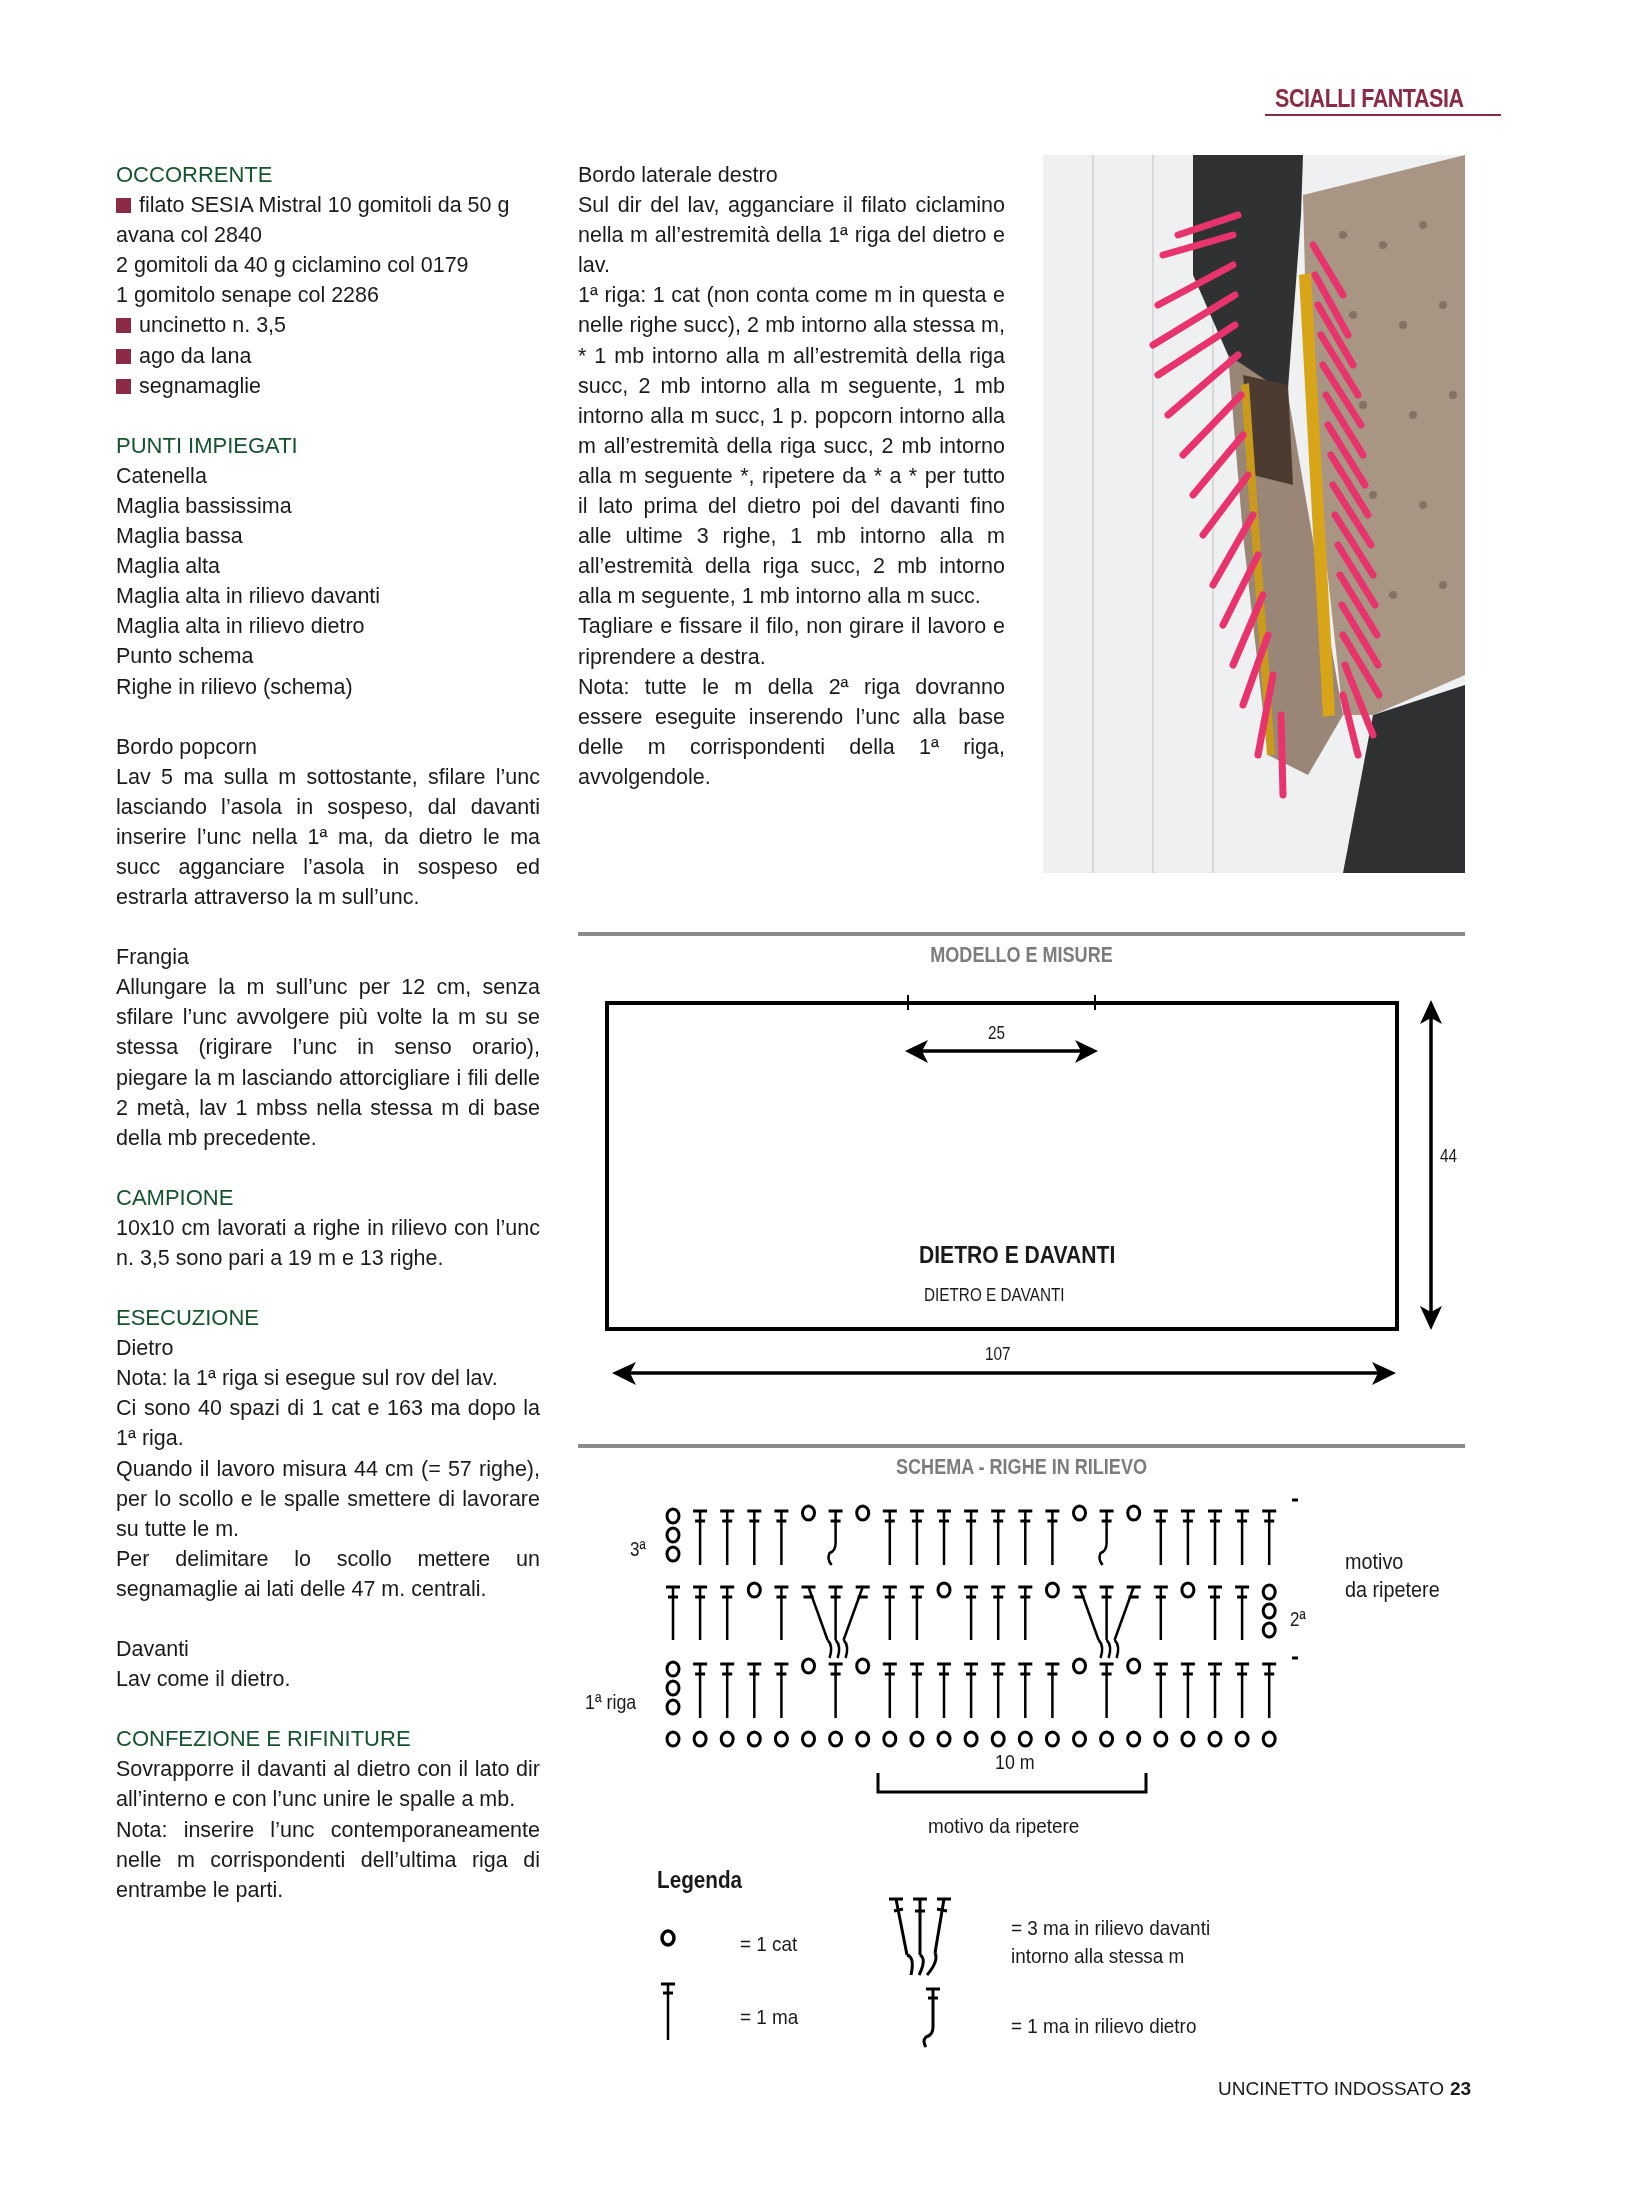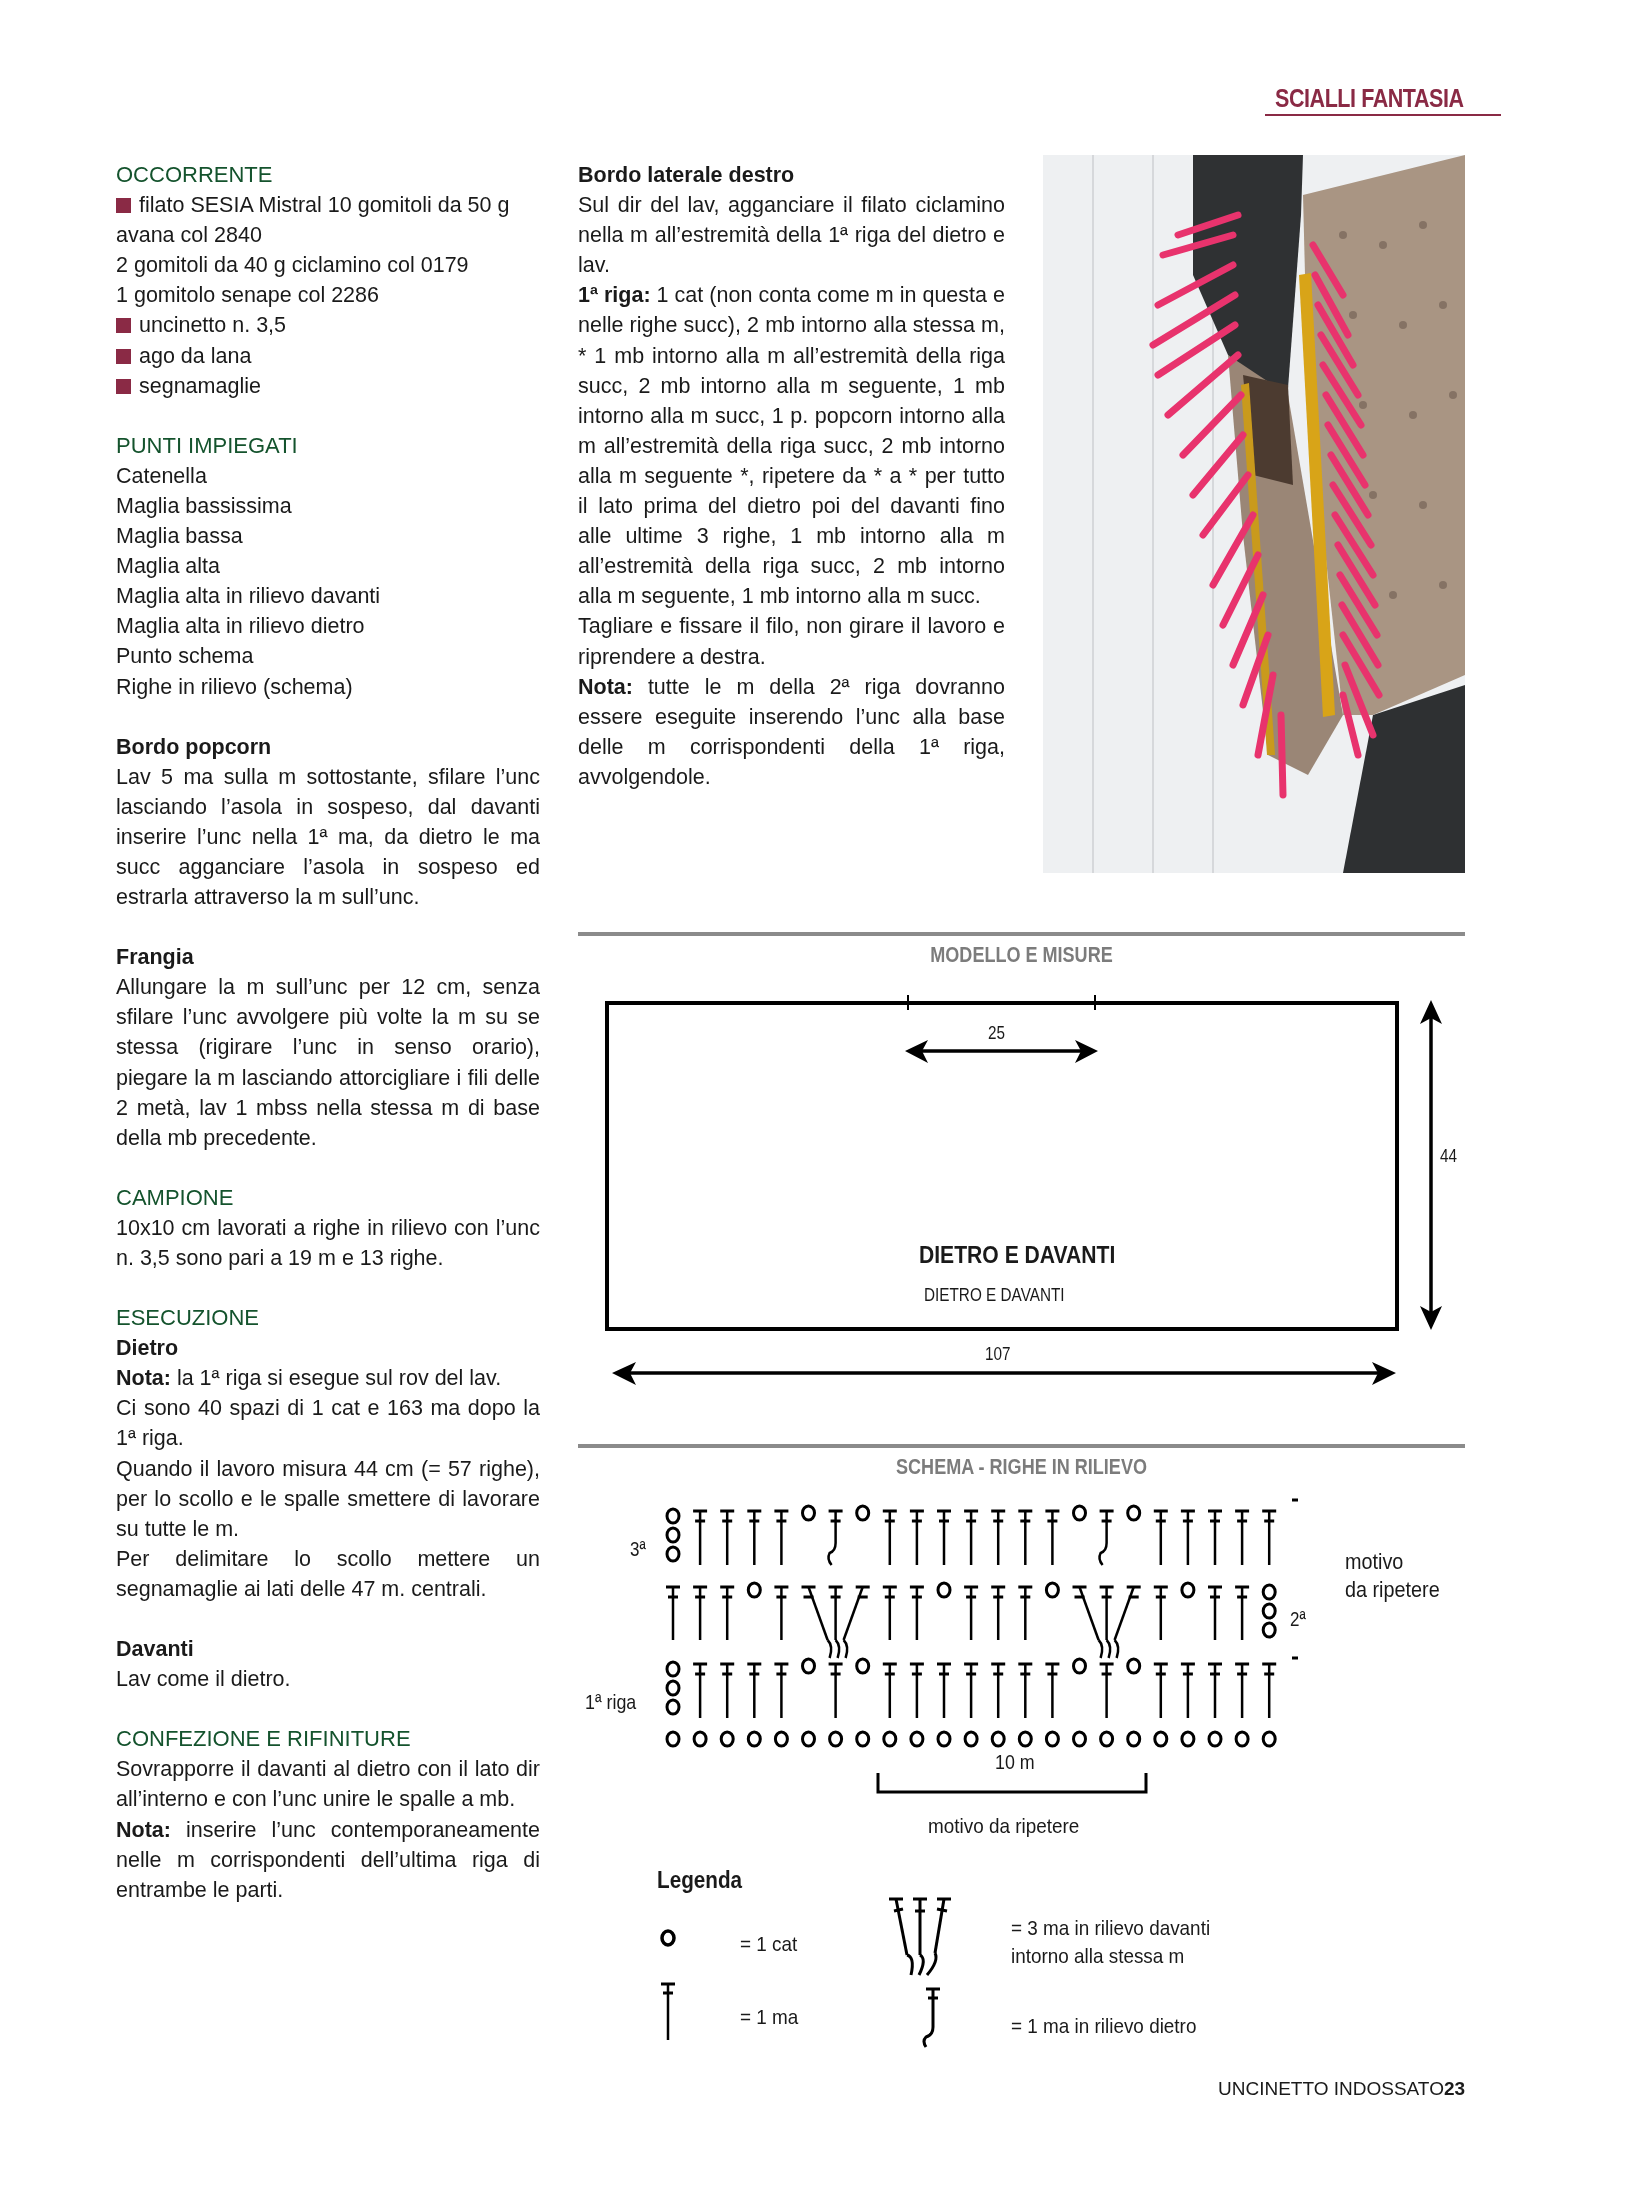--- a/index.html
+++ b/index.html
@@ -3,31 +3,31 @@
 <meta charset="utf-8">
 <style>
   html,body{margin:0;padding:0;background:#fff;}
   body{width:1625px;height:2205px;position:relative;overflow:hidden;font-family:"DejaVu Sans","Liberation Sans",sans-serif;color:#1a1a1a;}
   .abs{position:absolute;}
   .header-title{left:1275px;top:84px;font-family:"Liberation Sans",sans-serif;font-weight:bold;font-size:25px;color:#8a2a45;letter-spacing:-0.5px;transform:scaleX(0.86);transform-origin:left top;white-space:nowrap;}
   .header-rule{left:1265px;top:114px;width:236px;height:2px;background:#8a2a45;}
   .col{position:absolute;font-size:21.5px;line-height:30.1px;font-family:"Liberation Sans",sans-serif;}
   .col p{margin:0;}
   .sec{color:#14532d;text-transform:uppercase;font-size:22px;}
-  .bold{font-weight:bold;}
+  .bold{font-weight:normal;}
   .just{text-align:justify;}
   .bullet{display:inline-block;width:15px;height:15px;background:#8a2a45;margin-right:8px;vertical-align:-1px;}
   .gap{height:30px;}
   .photo{left:1043px;top:155px;width:422px;height:718px;overflow:hidden;background:#eceef0;}
   .rule{height:4px;background:#8b8b8b;}
   .diag-title{font-family:"Liberation Sans",sans-serif;font-weight:bold;color:#7c7c7c;font-size:22px;white-space:nowrap;transform:scaleX(0.82);transform-origin:center top;text-align:center;}
   .dlabel{font-family:"Liberation Sans",sans-serif;font-size:18px;white-space:nowrap;transform:scaleX(0.85);transform-origin:left top;}
   .legend-text{font-family:"Liberation Sans",sans-serif;font-size:21px;white-space:nowrap;transform:scaleX(0.9);transform-origin:left top;line-height:28px;}
   .footer{left:1218px;top:2078px;font-family:"Liberation Sans",sans-serif;font-size:19px;white-space:nowrap;}
-  .footer b{font-weight:bold;}
+  .footer b{font-weight:bold;margin-left:6px;}
 </style>
 </head>
 <body>
 
 <div class="abs header-title">SCIALLI FANTASIA</div>
 <div class="abs header-rule"></div>
 
 <div class="col" style="left:116px;top:160px;width:424px;">
   <p class="sec">OCCORRENTE</p>
   <div id="occorrente-list">

